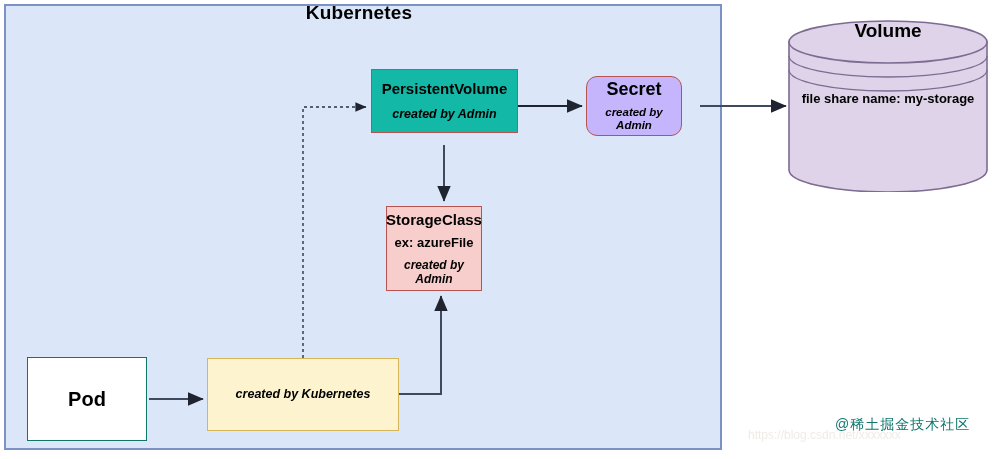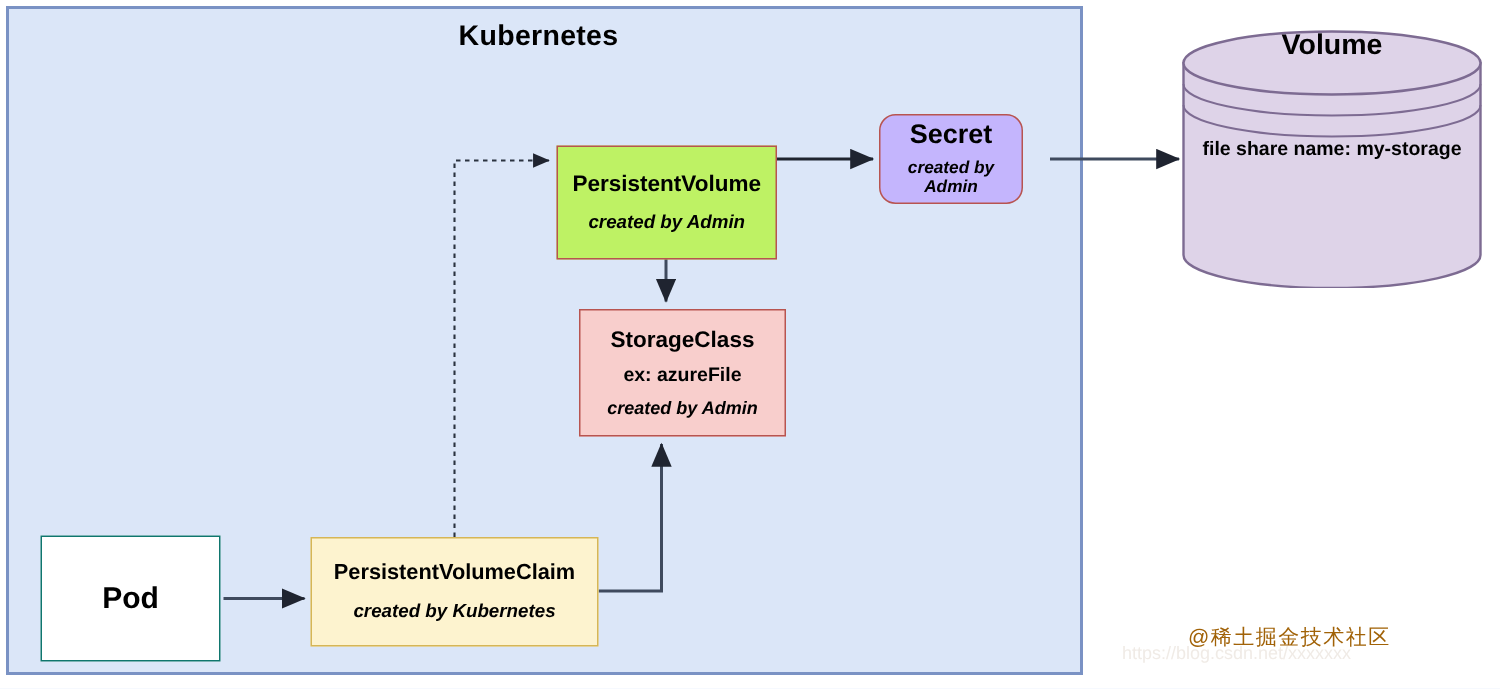--- a/index.html
+++ b/index.html
@@ -29,21 +29,21 @@
     top: 4px;
     width: 718px;
     height: 446px;
     background: #dbe6f8;
     border: 2px solid #7a92c4;
     box-sizing: border-box;
   }
   #k8s-title {
     position: absolute;
     left: 0;
-    top: 14px;
+    top: 2px;
     width: 718px;
     text-align: center;
     font-size: 19px;
     font-weight: bold;
     letter-spacing: 0.2px;
   }
 
   
   .node {
     position: absolute;
@@ -86,44 +86,43 @@
     background: #fdf3cf;
     border: 1.6px solid #d6b656;
   }
   #node-pvc .title { font-size: 14.5px; margin-bottom: 9px; }
   #node-pvc .sub-italic { font-size: 12.5px; }
 
   #node-pv {
     left: 371px;
     top: 69px;
     width: 147px;
-    height: 76px;
-    background: #bef264;
+    height: 64px;
+    background: #14b8a6;
     border: 1.6px solid #b85450;
-    margin-top: 28px;
   }
   #node-pv .title { font-size: 15px; margin-bottom: 10px; }
   #node-pv .sub-italic { font-size: 12.5px; }
 
   #node-secret {
     left: 586px;
     top: 76px;
     width: 96px;
     height: 60px;
     background: #c4b5fd;
     border: 1.6px solid #b85450;
     border-radius: 11px;
   }
   #node-secret .title { font-size: 18px; margin-bottom: 6px; }
   #node-secret .sub-italic { font-size: 11.5px; }
 
   #node-storageclass {
     left: 386px;
     top: 206px;
-    width: 138px;
+    width: 96px;
     height: 85px;
     background: #f8cecc;
     border: 1.6px solid #b85450;
   }
   #node-storageclass .title { font-size: 15px; margin-bottom: 7px; }
   #node-storageclass .sub { font-size: 13px; font-weight: bold; margin-bottom: 7px; }
   #node-storageclass .sub-italic { font-size: 12px; }
 
   
   #node-volume {
@@ -152,24 +151,24 @@
   #volume-text .vol-body {
     margin-top: 46px;
     font-size: 13px;
     font-weight: bold;
     line-height: 1.75;
   }
 
   
   #watermark-cn {
     position: absolute;
-    left: 792px;
+    left: 835px;
     top: 416px;
     font-size: 14px;
-    color: #a16207;
+    color: #0f766e;
     letter-spacing: 1px;
     white-space: nowrap;
   }
   #watermark-url {
     position: absolute;
     left: 748px;
     top: 428px;
     font-size: 12px;
     color: #f0ebe6;
     white-space: nowrap;
@@ -216,21 +215,20 @@
     <g>
       <line x1="700" y1="106" x2="786" y2="106" stroke="#3f4a5e" stroke-width="2" marker-end="url(#arrowDark)"></line>
     </g>
   </svg>
 
   <div class="node" id="node-pod">
     <div class="title">Pod</div>
   </div>
 
   <div class="node" id="node-pvc">
-    <div class="title">PersistentVolumeClaim</div>
     <div class="sub-italic">created by Kubernetes</div>
   </div>
 
   <div class="node" id="node-pv">
     <div class="title">PersistentVolume</div>
     <div class="sub-italic">created by Admin</div>
   </div>
 
   <div class="node" id="node-secret">
     <div class="title">Secret</div>

